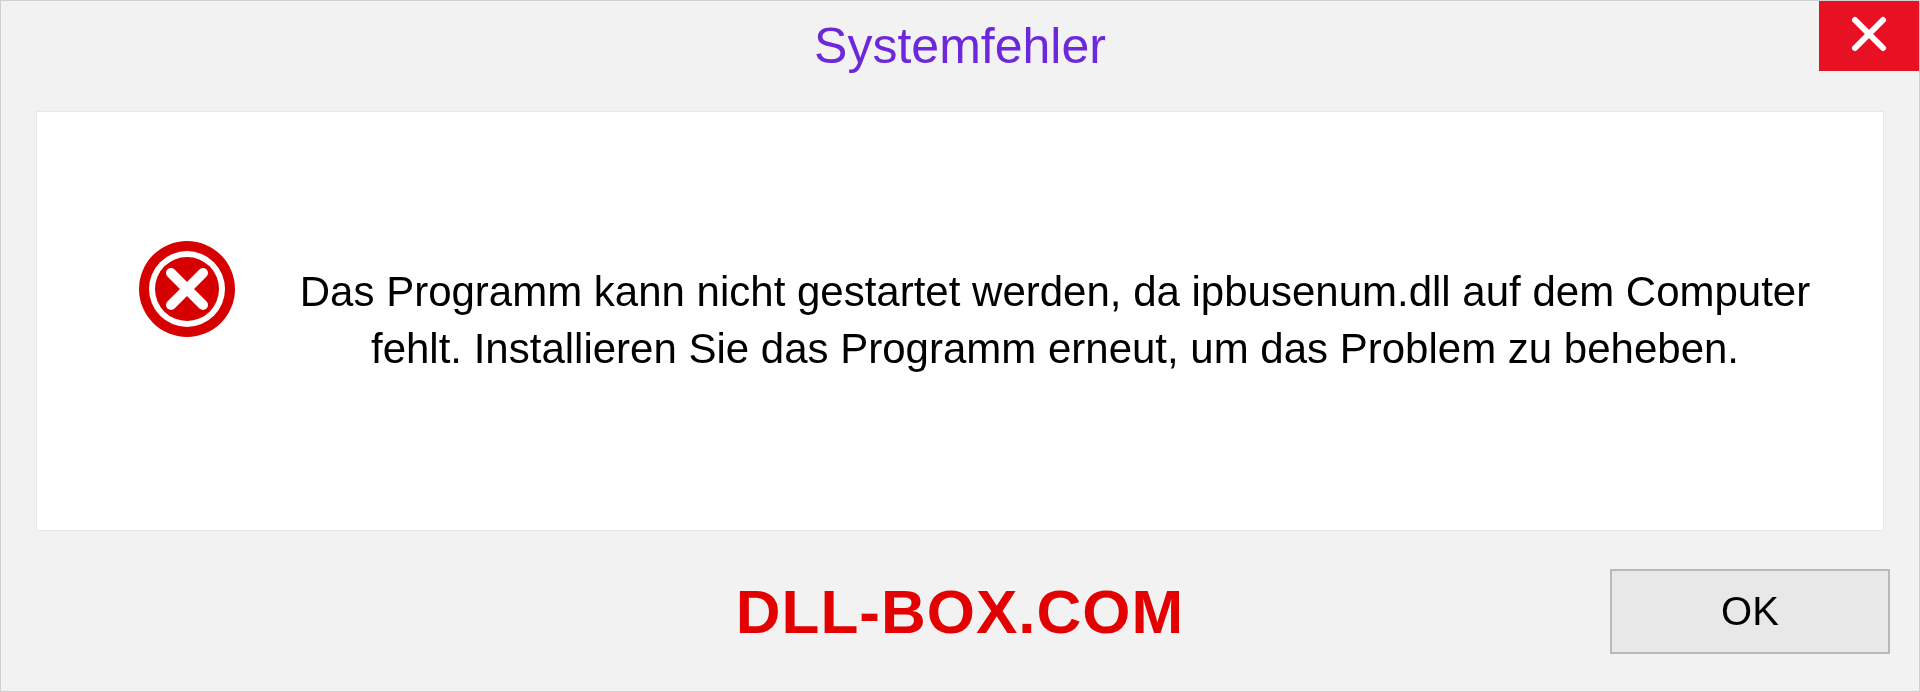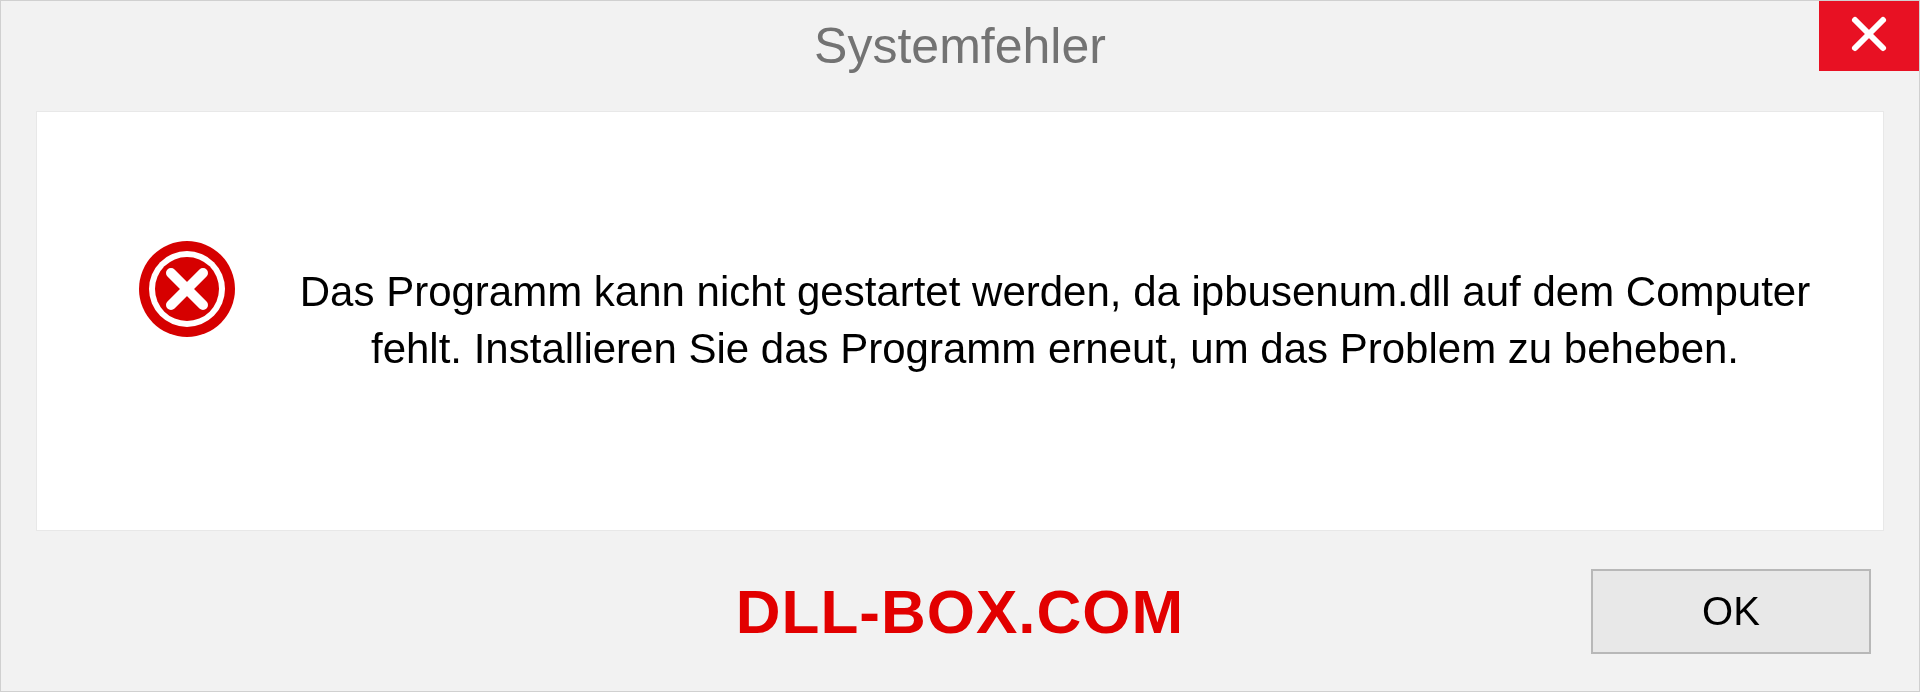--- a/index.html
+++ b/index.html
@@ -27,21 +27,21 @@
       height: 90px;
       display: flex;
       align-items: center;
       justify-content: center;
       position: relative;
       background: #f2f2f2;
     }
     .title-text {
       font-size: 50px;
       font-weight: 400;
-      color: #737373;
+      color: #6d28d9;
     }
     .close-btn {
       position: absolute;
       top: 0;
       right: 0;
       width: 100px;
       height: 70px;
       background: #e81123;
       display: flex;
       align-items: center;
@@ -75,21 +75,21 @@
       line-height: 1.35;
       color: #000;
       font-weight: 400;
       text-align: center;
     }
     .footer {
       height: 160px;
       display: flex;
       align-items: center;
       justify-content: flex-end;
-      padding: 0 48px;
+      padding: 0 29px;
       position: relative;
     }
     .watermark {
       position: absolute;
       left: 50%;
       transform: translateX(-50%);
       font-size: 62px;
       font-weight: 800;
       color: #e20000;
       letter-spacing: 1px;

